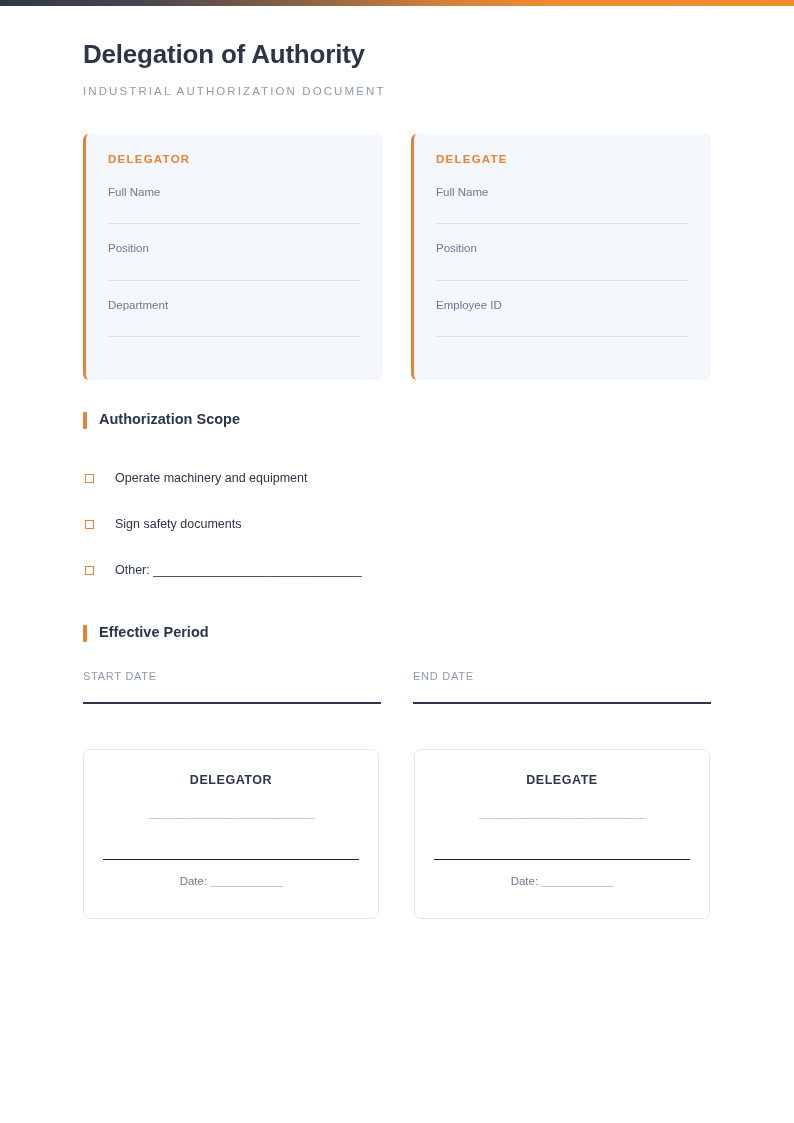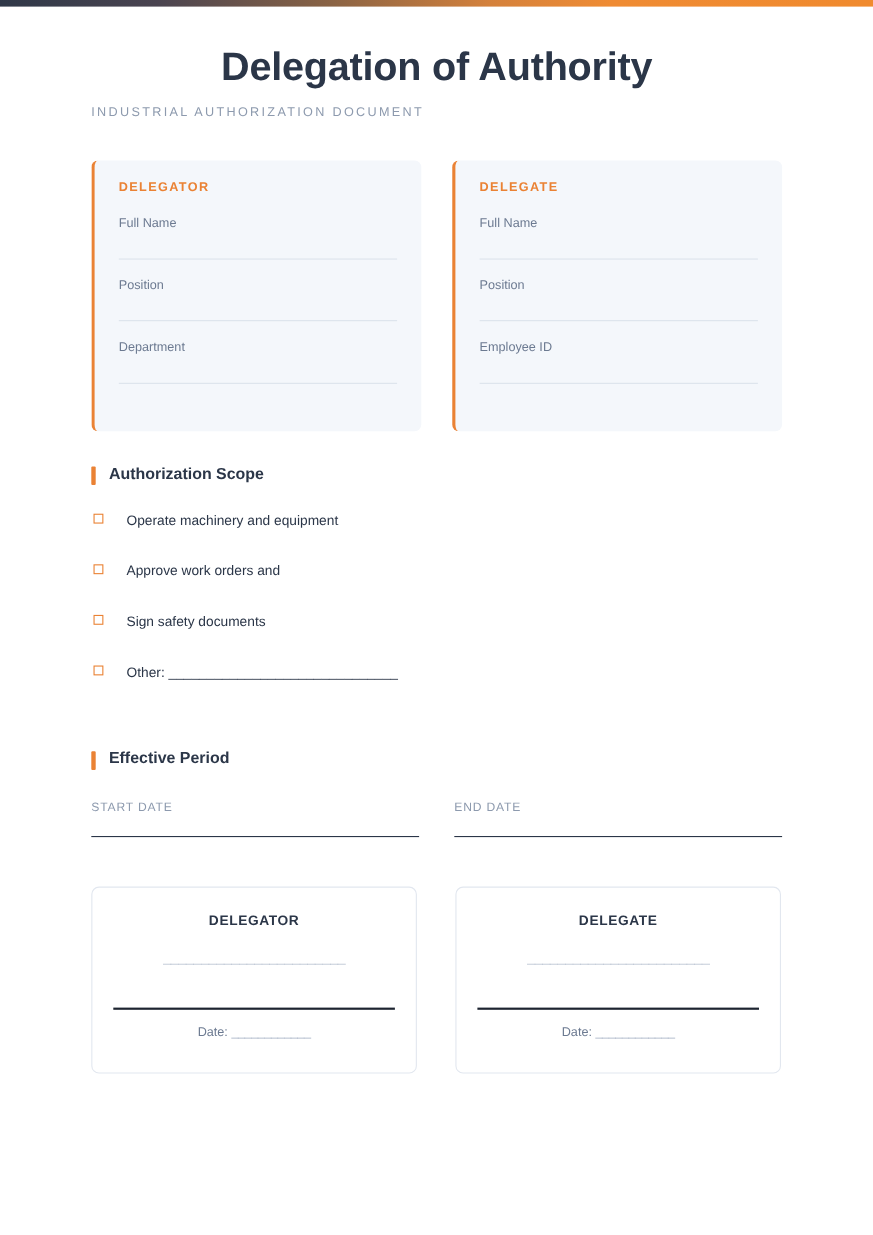--- a/index.html
+++ b/index.html
@@ -38,27 +38,26 @@
   }
 
   .content {
     padding: 0 83px;
   }
 
   
   .doc-header { padding-top: 34px; }
 
   .doc-title {
-    font-size: 36px;
+    font-size: 26px;
     font-weight: bold;
     color: #2b3648;
     letter-spacing: -0.2px;
     line-height: 1.15;
     margin: 0;
-    text-align: center;
   }
 
   .doc-subtitle {
     margin: 16px 0 0 0;
     font-size: 11.5px;
     color: #8d9aae;
     letter-spacing: 2.1px;
     text-transform: uppercase;
     line-height: 1;
   }
@@ -128,20 +127,21 @@
     color: #2b3648;
     line-height: 1;
     margin: 0;
   }
 
   
   .checklist { margin-top: 26px; }
 
   .check-item {
     display: flex;
+    align-items: center;
     height: 46px;
   }
 
   .checkbox {
     width: 9px;
     height: 9px;
     border: 1px solid #ea8234;
     background: #ffffff;
     flex: 0 0 auto;
     margin-left: 2px;
@@ -289,24 +289,20 @@
       <h2 class="section-title">Authorization Scope</h2>
     </div>
 
     <div class="checklist">
       <div class="check-item">
         <span class="checkbox"></span>
         <span class="check-label">Operate machinery and equipment</span>
       </div>
       <div class="check-item">
         <span class="checkbox"></span>
-        <span class="check-label">Approve work orders and</span>
-      </div>
-      <div class="check-item">
-        <span class="checkbox"></span>
         <span class="check-label">Sign safety documents</span>
       </div>
       <div class="check-item">
         <span class="checkbox"></span>
         <span class="check-label">Other: ______________________________</span>
       </div>
     </div>
 
     <div class="section-heading">
       <span class="section-bar"></span>

